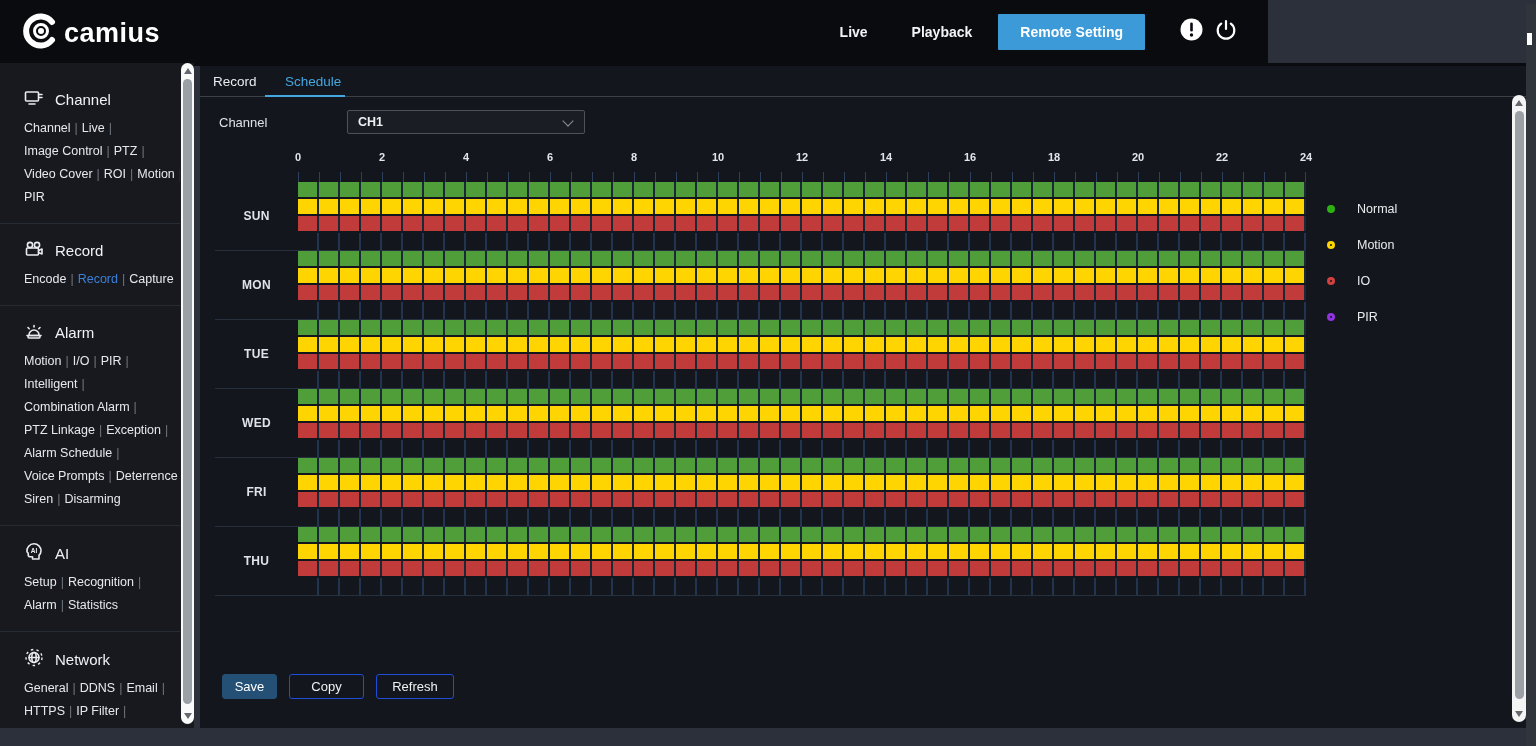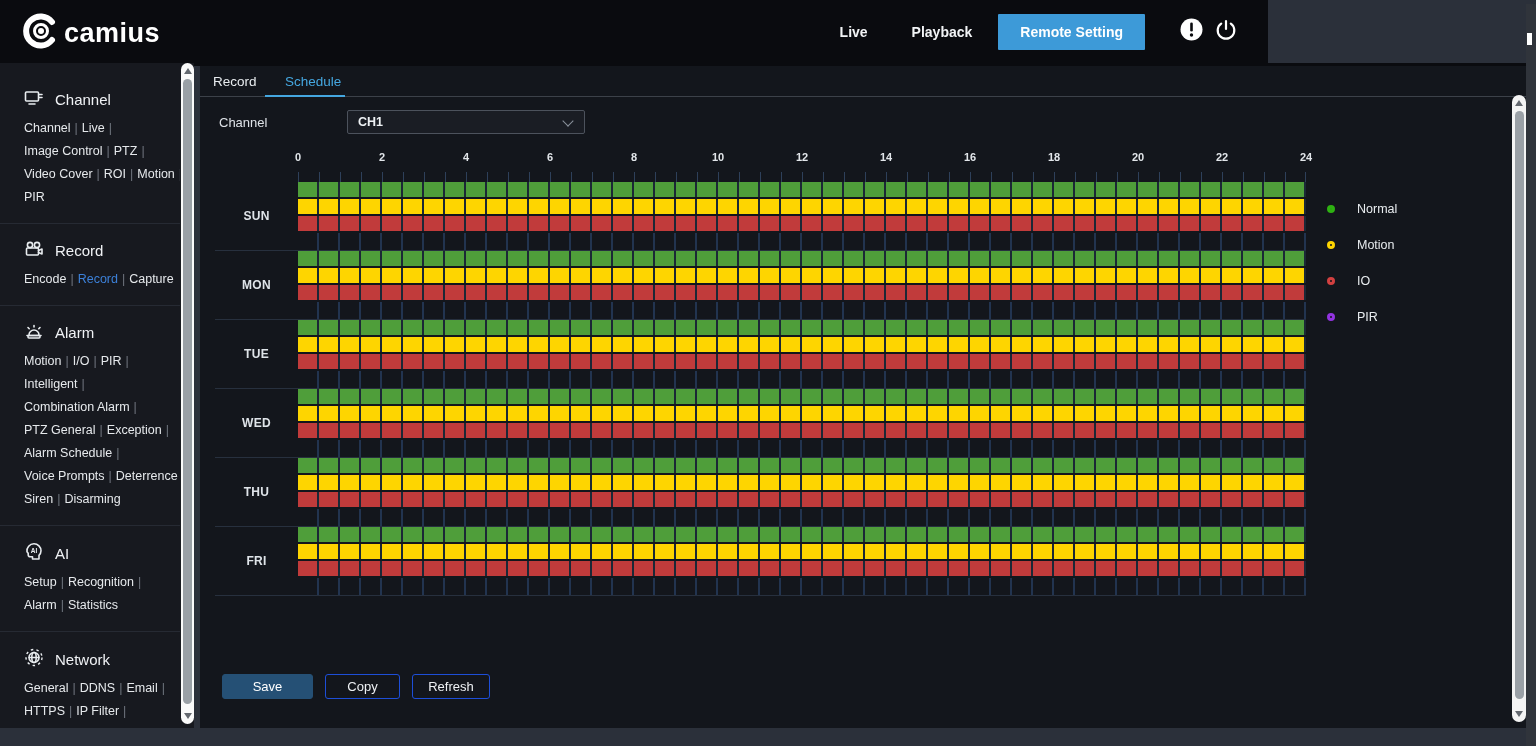--- a/index.html
+++ b/index.html
@@ -77,21 +77,21 @@
   .legend { position:absolute; left:1127px; top:136px; }
   .legend-item { display:flex; align-items:center; height:14px; margin-bottom:22px; cursor:pointer; }
   .ring { width:8px; height:8px; border:3px solid; border-radius:50%; display:flex; align-items:center; justify-content:center; }
   .ring .dot { width:6px; height:6px; border-radius:50%; }
   .legend-item span.lg-label { color:#e8ecef; font-size:12.5px; margin-left:22px; }
 
   
   .btn-row { position:absolute; left:22px; top:608px; display:flex; gap:12px; }
   .btn { height:25px; border-radius:3px; font-size:13px; color:#eef1f4; display:flex;
     align-items:center; justify-content:center; cursor:pointer; font-family:"Liberation Sans",sans-serif; }
-  .btn.primary { width:91px; background:#255075; border:1px solid #255075; color:#ffffff; }
+  .btn.primary { width:55px; background:#255075; border:1px solid #255075; color:#ffffff; }
   .btn.outline { background:transparent; border:1px solid #1d4ed8; }
   .btn.w-copy { width:75px; }
   .btn.w-refresh { width:78px; }
 
   
   .main-sbar { position:absolute; right:0; top:29px; bottom:6px; width:14px; background:#f4f4f4; border-radius:7px; }
   .main-sbar .thumb { position:absolute; left:2.5px; width:9px; top:16px; height:588px; background:#9aa0a6; border-radius:5px; }
 
   
   .right-strip { position:absolute; right:0; top:4px; width:10px; height:742px; background:#30343b; z-index:6; }
@@ -162,21 +162,21 @@
           <span><svg width="20" height="18" viewBox="0 0 20 18">
               <path d="M5 13a5 5 0 0 1 10 0" fill="none" stroke="#e8ecef" stroke-width="1.6" stroke-linecap="round" stroke-linejoin="round"></path>
               <path d="M3 13.5h14M10 3.5v1.5M4 5.5l1.2 1.2M16 5.5l-1.2 1.2" fill="none" stroke="#e8ecef" stroke-width="1.6" stroke-linecap="round" stroke-linejoin="round"></path>
               <rect x="4" y="13.5" width="12" height="2.5" rx="1" fill="none" stroke="#e8ecef" stroke-width="1.6" stroke-linecap="round" stroke-linejoin="round"></rect>
             </svg></span>
           <span>Alarm</span>
         </div>
         <div class="side-line"><span class="side-item">Motion</span><span class="side-sep">|</span><span class="side-item">I/O</span><span class="side-sep">|</span><span class="side-item">PIR</span><span class="side-sep">|</span></div>
         <div class="side-line"><span class="side-item">Intelligent</span><span class="side-sep">|</span></div>
         <div class="side-line"><span class="side-item">Combination Alarm</span><span class="side-sep">|</span></div>
-        <div class="side-line"><span class="side-item">PTZ General</span><span class="side-sep">|</span><span class="side-item">Exception</span><span class="side-sep">|</span></div>
+        <div class="side-line"><span class="side-item">PTZ Linkage</span><span class="side-sep">|</span><span class="side-item">Exception</span><span class="side-sep">|</span></div>
         <div class="side-line"><span class="side-item">Alarm Schedule</span><span class="side-sep">|</span></div>
         <div class="side-line"><span class="side-item">Voice Prompts</span><span class="side-sep">|</span><span class="side-item">Deterrence</span><span class="side-sep">|</span></div>
         <div class="side-line"><span class="side-item">Siren</span><span class="side-sep">|</span><span class="side-item">Disarming</span></div>
       </div>
       <div class="side-section">
         <div class="side-header">
           <span><svg width="20" height="19" viewBox="0 0 20 19">
               <path d="M10 1.8a7 7 0 0 1 7 7c0 2-.8 3.4-2 4.6V17H8.5v-2.2H6.2a2 2 0 0 1-2-2v-1.6L3 9.8a7 7 0 0 1 7-8z" fill="none" stroke="#e8ecef" stroke-width="1.6" stroke-linecap="round" stroke-linejoin="round"></path>
               <text x="10" y="10.6" font-size="6.5" font-family="Liberation Sans, sans-serif" font-weight="bold" fill="#e8ecef" text-anchor="middle" stroke="none">AI</text>
             </svg></span>
@@ -328,43 +328,43 @@
             <div class="ivl" style="left: 0%; width: 100%; background: rgb(193, 59, 59);"></div>
             <div class="cell-lines"></div>
           </div>
           <div class="sched-row empty">
             <div class="cell-lines"></div>
           </div>
         </div>
       </div>
       <div class="day-row">
         <div class="day-label-cell">
+          <span>FRI</span>
+        </div>
+        <div class="day-bars">
+          <div class="sched-row">
+            <div class="ivl" style="left: 0%; width: 100%; background: rgb(79, 158, 58);"></div>
+            <div class="cell-lines"></div>
+          </div>
+          <div class="sched-row">
+            <div class="ivl" style="left: 0%; width: 100%; background: rgb(254, 213, 0);"></div>
+            <div class="cell-lines"></div>
+          </div>
+          <div class="sched-row">
+            <div class="ivl" style="left: 0%; width: 100%; background: rgb(193, 59, 59);"></div>
+            <div class="cell-lines"></div>
+          </div>
+          <div class="sched-row empty">
+            <div class="cell-lines"></div>
+          </div>
+        </div>
+      </div>
+      <div class="day-row">
+        <div class="day-label-cell">
           <span>THU</span>
-        </div>
-        <div class="day-bars">
-          <div class="sched-row">
-            <div class="ivl" style="left: 0%; width: 100%; background: rgb(79, 158, 58);"></div>
-            <div class="cell-lines"></div>
-          </div>
-          <div class="sched-row">
-            <div class="ivl" style="left: 0%; width: 100%; background: rgb(254, 213, 0);"></div>
-            <div class="cell-lines"></div>
-          </div>
-          <div class="sched-row">
-            <div class="ivl" style="left: 0%; width: 100%; background: rgb(193, 59, 59);"></div>
-            <div class="cell-lines"></div>
-          </div>
-          <div class="sched-row empty">
-            <div class="cell-lines"></div>
-          </div>
-        </div>
-      </div>
-      <div class="day-row">
-        <div class="day-label-cell">
-          <span>FRI</span>
         </div>
         <div class="day-bars">
           <div class="sched-row">
             <div class="ivl" style="left: 0%; width: 100%; background: rgb(79, 158, 58);"></div>
             <div class="cell-lines"></div>
           </div>
           <div class="sched-row">
             <div class="ivl" style="left: 0%; width: 100%; background: rgb(254, 213, 0);"></div>
             <div class="cell-lines"></div>
           </div>

